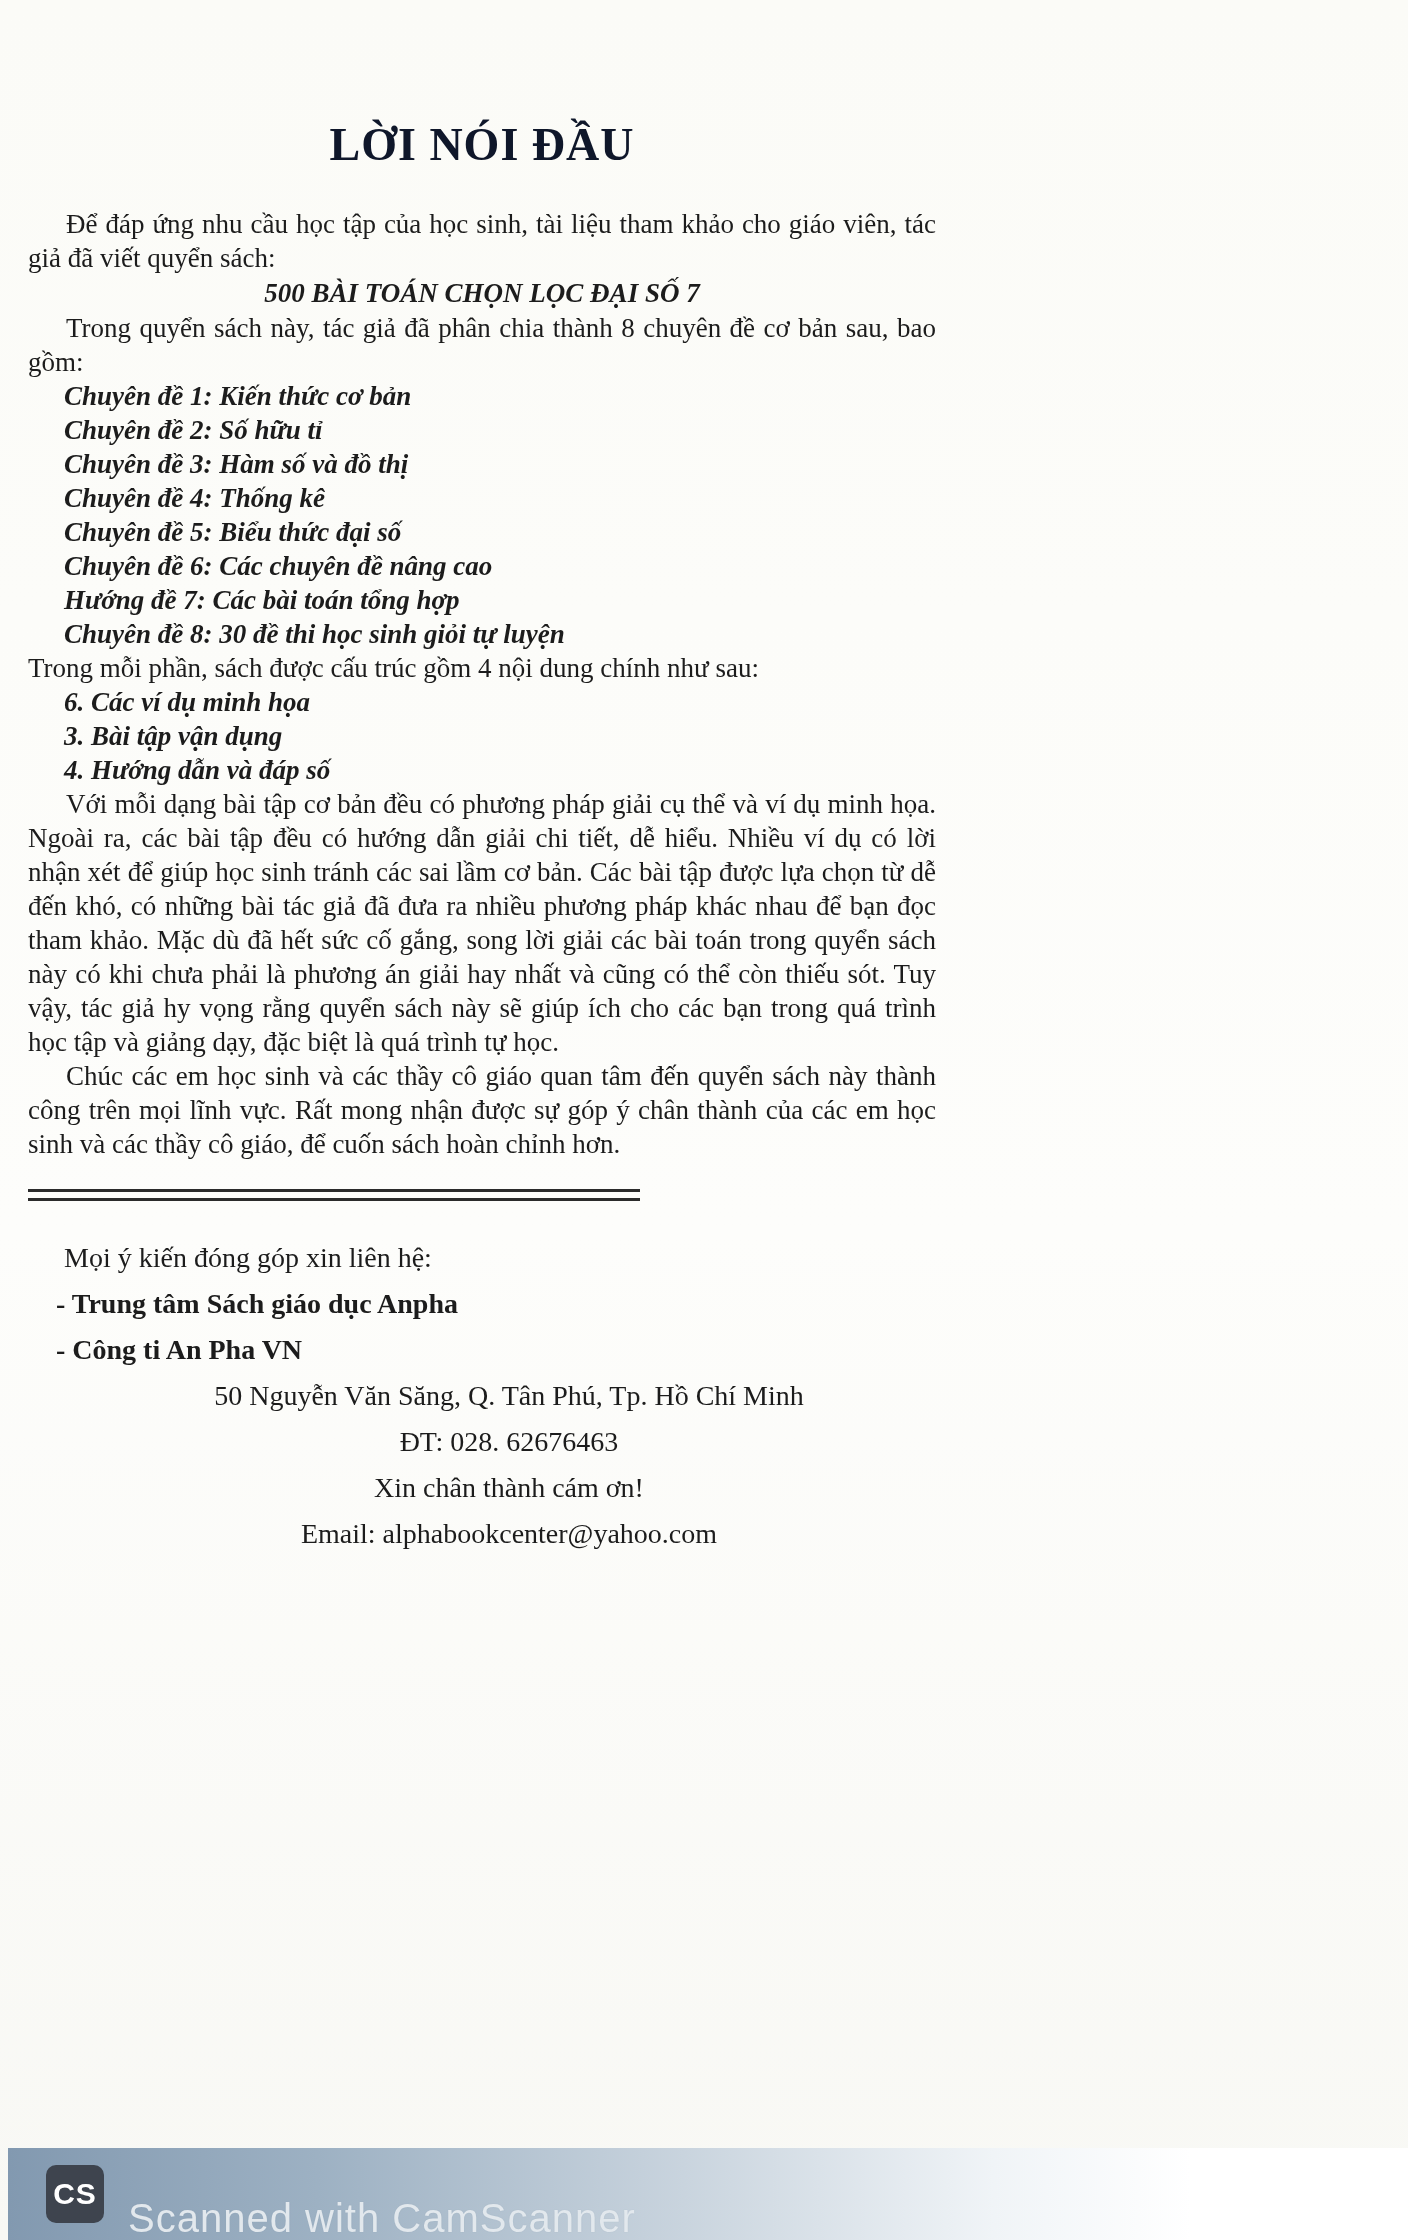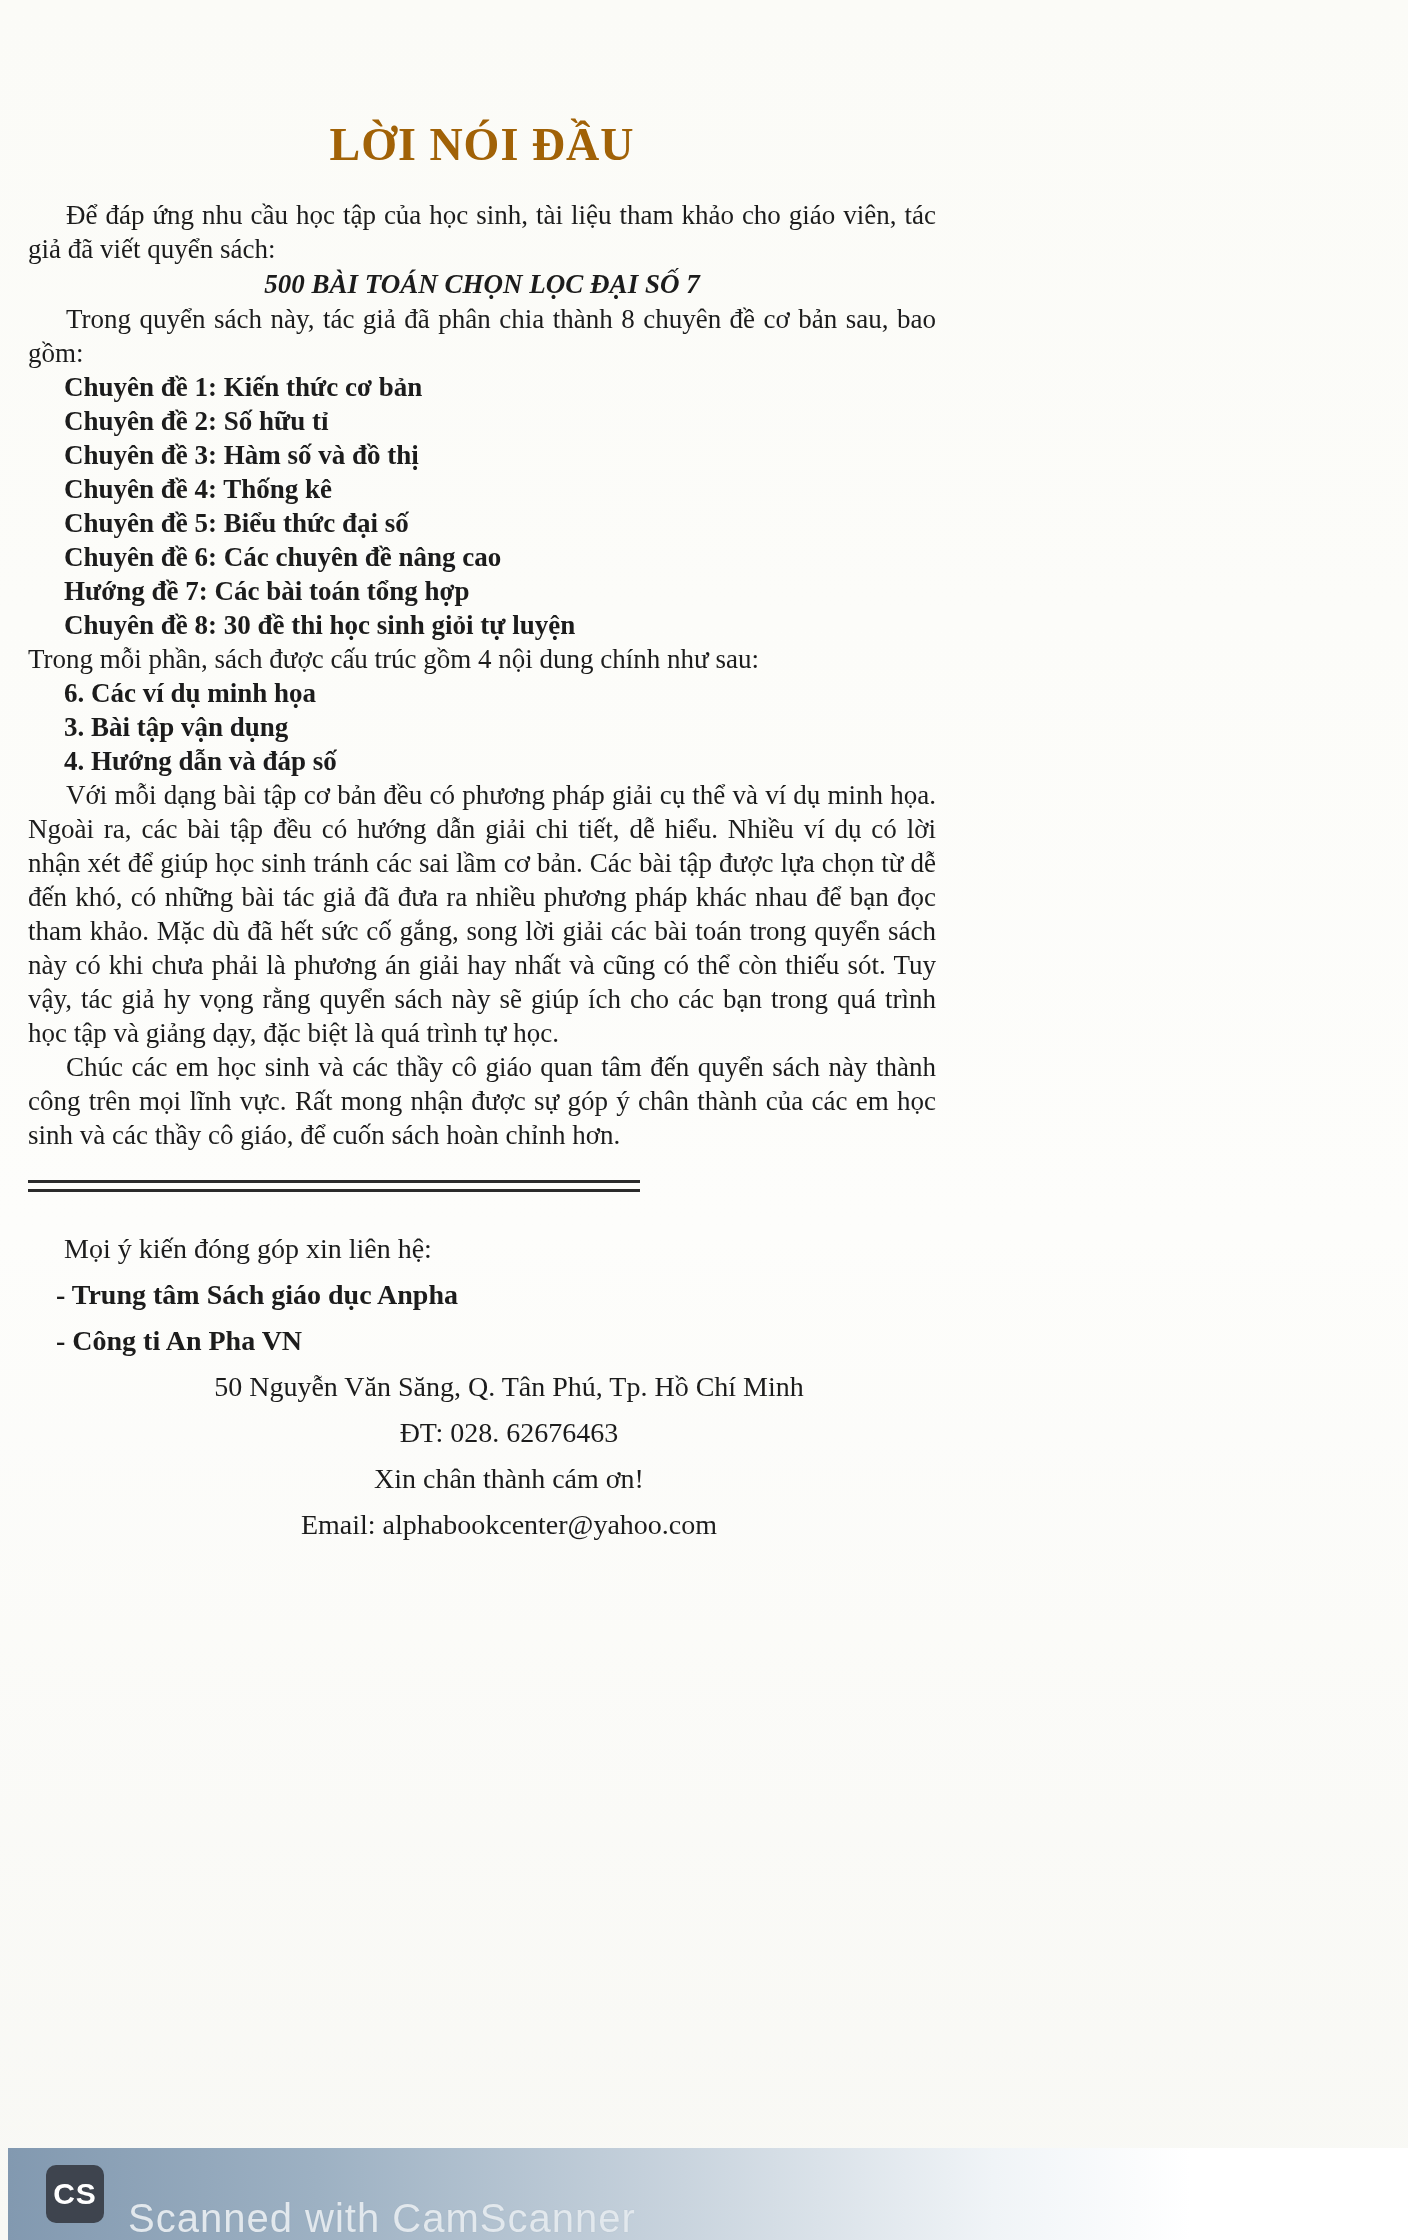--- a/index.html
+++ b/index.html
@@ -4,30 +4,30 @@
 <style>
   html,body{margin:0;padding:0;}
   body{
     width:1408px;height:2240px;position:relative;overflow:hidden;
     background:linear-gradient(180deg,#fbfbf7 0%,#fdfdfb 55%,#f8f8f4 100%);
     font-family:"Liberation Serif",serif;color:#1c1c1c;
   }
   .content{position:absolute;top:118px;left:28px;width:908px;}
   .title{
     text-align:center;font-size:46px;font-weight:700;letter-spacing:1px;
-    margin:0 0 27px 0;color:#a16207;
+    margin:0 0 36px 0;color:#0f172a;
   }
   .para{font-size:27px;line-height:34px;text-align:justify;margin:0;}
   .indent{text-indent:38px;}
   .book-title{
     font-weight:700;font-style:italic;text-align:center;
     font-size:27px;line-height:36px;
   }
   .chapter,.structure-item{
-    font-weight:700;font-size:27px;line-height:34px;
+    font-weight:700;font-style:italic;font-size:27px;line-height:34px;
     padding-left:36px;
   }
   .structure-intro{font-size:27px;line-height:34px;margin:0;}
   .divider{
     margin-top:28px;width:612px;height:6px;
     border-top:3px solid #2b2b2b;border-bottom:3px solid #2b2b2b;
   }
   .contact{margin-top:34px;font-size:28px;line-height:46px;}
   .contact .lead{padding-left:36px;}
   .contact .org{font-weight:700;padding-left:28px;}

